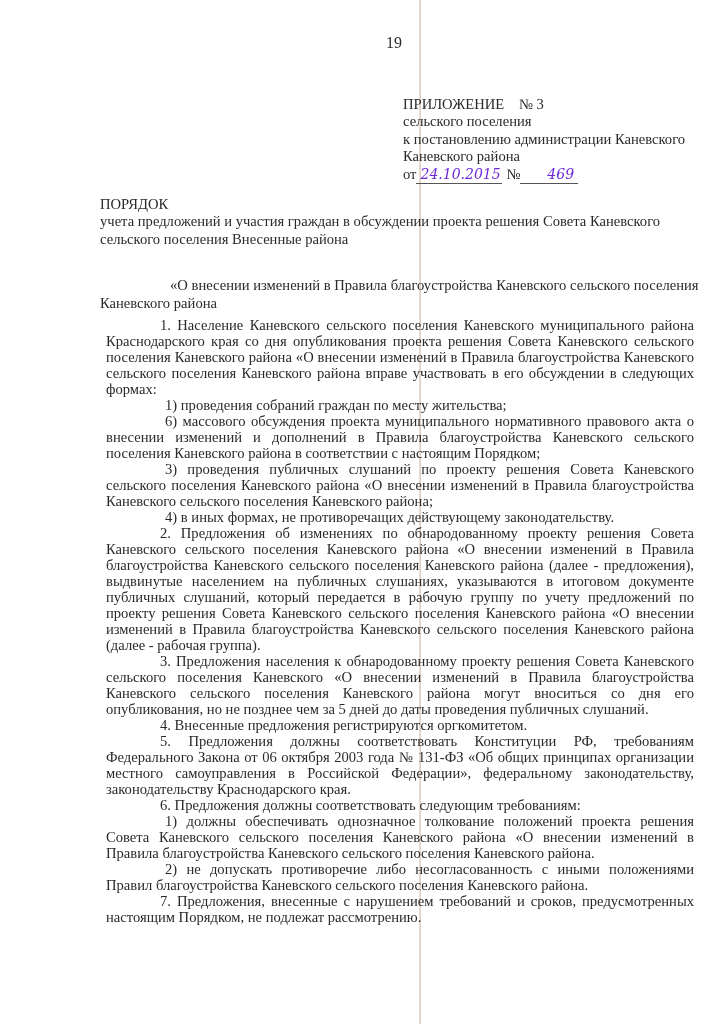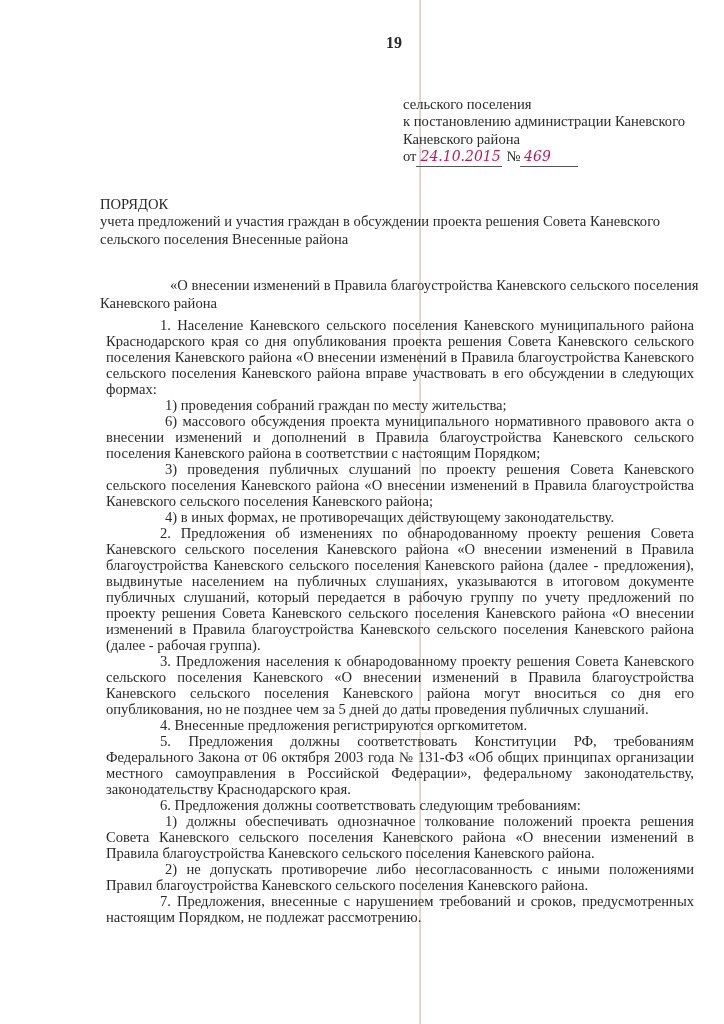--- a/index.html
+++ b/index.html
@@ -11,36 +11,35 @@
     position: relative;
   }
   .fold-line {
     position: absolute; left: 419px; top: 0; width: 2px; height: 1024px;
     background: linear-gradient(to right, #e8dccd, #d6c6b4);
     opacity: 0.85;
   }
   .page-number {
     position: absolute; left: 386px; top: 34px;
     font-size: 16px;
-    font-weight: bold;
   }
   .appendix {
     position: absolute; left: 403px; top: 96px;
     font-size: 14.6px; line-height: 17.4px;
   }
   .appendix .line { white-space: nowrap; }
   .appendix .hand {
     font-family: "DejaVu Serif", serif; font-style: italic;
-    color: #be185d; font-size: 14px;
+    color: #6d28d9; font-size: 14px;
     display: inline-block;
     border-bottom: 1px solid #555;
     padding: 0 4px;
   }
   .appendix .hand.date { width: 78px; }
-  .appendix .hand.num { width: 50px; }
+  .appendix .hand.num { width: 50px; text-align: right; }
   .title-block {
     position: absolute; left: 100px; top: 196px; width: 620px;
     text-align: left; font-size: 14.6px; line-height: 17.4px;
   }
   .title-block .t1 { }
   .title-block .t4 { padding-left: 70px; margin-top: 29px; }
   .body {
     position: absolute; left: 106px; top: 317px; width: 588px;
     font-size: 14.6px; line-height: 16px;
     text-align: justify;
@@ -49,20 +48,21 @@
   .body p.sub { text-indent: 59px; }
 </style>
 </head>
 <body>
 
 <div class="fold-line"></div>
 
 <div class="page-number">19</div>
 
 <div class="appendix">
+  <div class="line" style="white-space:pre;">ПРИЛОЖЕНИЕ    № 3</div>
   <div class="line">сельского поселения</div>
   <div class="line">к постановлению администрации Каневского</div>
   <div class="line">Каневского района</div>
   <div class="line">
     <span>от</span><span class="hand date">24.10.2015</span>
     <span>№</span><span class="hand num">469</span>
   </div>
 </div>
 
 <div class="title-block">

